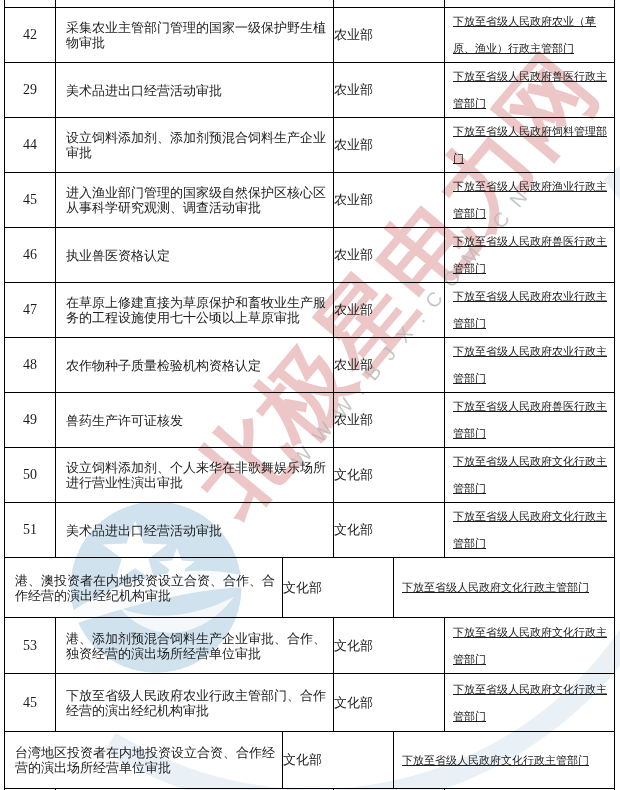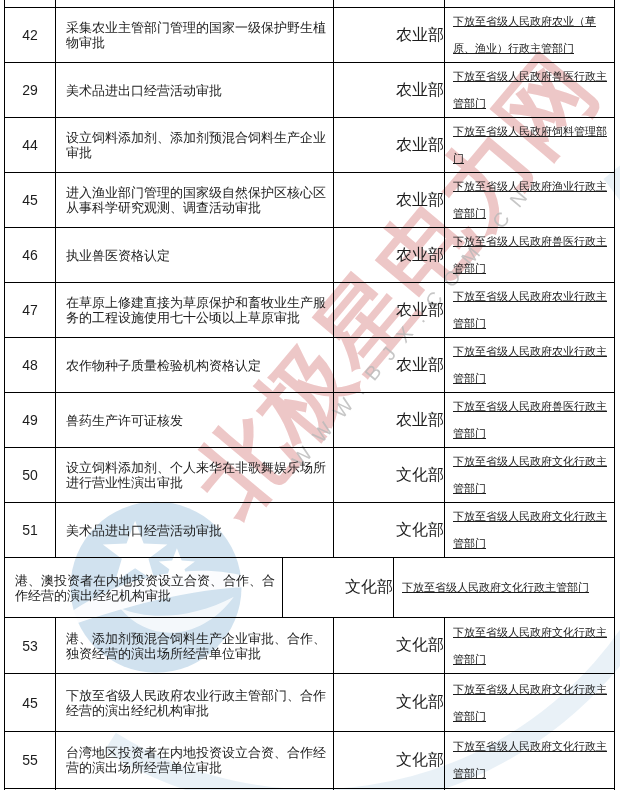--- a/index.html
+++ b/index.html
@@ -42,23 +42,23 @@
   #rows .row:nth-child(12){height:56px;}
   #rows .row:nth-child(13){height:58px;}
   #rows .row:nth-child(14){height:57px;}
   .cell{
     border-right:1px solid #000;box-sizing:border-box;
     display:flex;align-items:center;overflow:hidden;
     color:#1c1c1c;
   }
   .cell:last-child{border-right:none;}
   .c-num{width:51px;justify-content:center;
-    font-family:Liberation Sans, sans-serif;font-size:14px;}
+    font-family:Liberation Serif, serif;font-size:14px;}
   .c-item{width:278px;padding:0 4px 0 10px;font-size:13px;line-height:15px;}
-  .c-dept{width:111px;justify-content:flex-end;font-size:16px;}
+  .c-dept{width:111px;justify-content:flex-start;font-size:13px;}
   .c-deleg{flex:1;padding:0 2px 0 8px;font-size:11px;line-height:27px;text-decoration:underline;}
   .txt{display:block;}
 </style>
 </head>
 <body>
 
 <div class="page">
 
   <div class="wm-layer">
     <svg class="wm-swoosh" viewBox="0 0 620 790" xmlns="http://www.w3.org/2000/svg">
@@ -270,23 +270,20 @@
       </div>
       <div class="cell c-dept">
         <span class="txt">文化部</span>
       </div>
       <div class="cell c-deleg">
         <span class="txt">下放至省级人民政府文化行政主管部门</span>
       </div>
     </div>
 
     <div class="row">
-      <div class="cell c-num">
-        <span class="txt">55</span>
-      </div>
       <div class="cell c-item">
         <span class="txt">台湾地区投资者在内地投资设立合资、合作经营的演出场所经营单位审批</span>
       </div>
       <div class="cell c-dept">
         <span class="txt">文化部</span>
       </div>
       <div class="cell c-deleg">
         <span class="txt">下放至省级人民政府文化行政主管部门</span>
       </div>
     </div>

